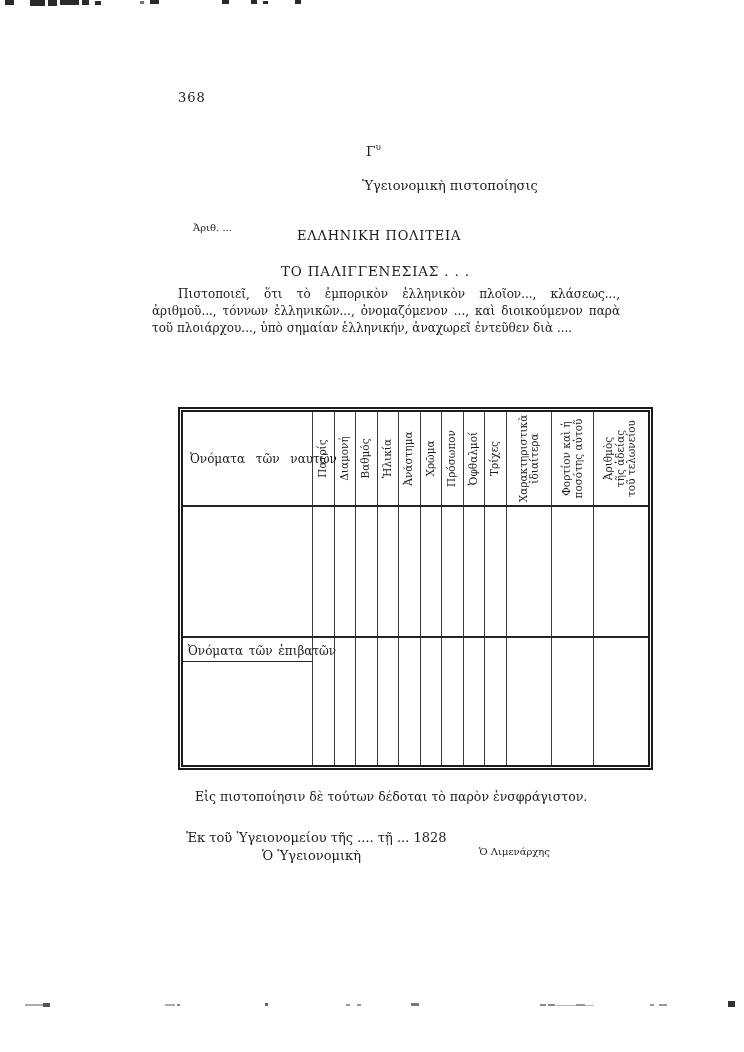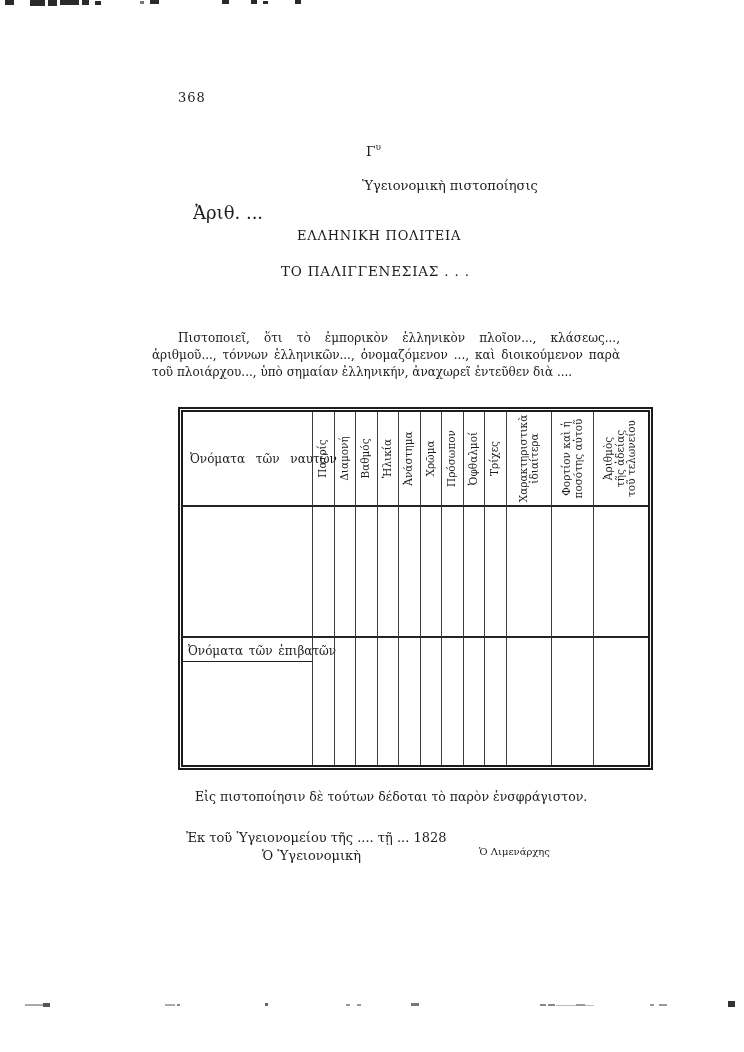--- a/index.html
+++ b/index.html
@@ -9,28 +9,28 @@
     background:#ffffff; overflow:hidden;
     font-family:"DejaVu Serif","Liberation Serif",serif;
     color:#1c1c1c;
   }
   .abs { position:absolute; white-space:nowrap; }
   .pagenum { left:178px; top:90px; font-size:13px; letter-spacing:1px; }
   .journal { left:292px; top:91px; font-size:12.5px; letter-spacing:1.3px; }
   .secmark { left:366px; top:142px; font-size:13.5px; }
   .secmark sup { font-size:9px; }
   .subtitle { left:318px; top:178px; font-size:13px;margin-left:44px; }
-  .arith   { left:193px; top:202px; font-size:18px;text-align:right; }
+  .arith   { left:193px; top:222px; font-size:10px;text-align:right; }
   .statetitle { left:297px; top:228px; font-size:13px; letter-spacing:0.8px; }
   .officetitle { left:281px; top:263px; font-size:13.5px; letter-spacing:0.8px; }
   .bodytext {
     position:absolute; left:152px; top:286px; width:468px;
     font-size:12px; line-height:17px; text-align:justify;
   }
-  .bodytext p { text-indent:26px;margin-top:44px; }
+  .bodytext p { text-indent:26px; }
   
   .tbl {
     position:absolute; left:178px; top:407px;
     width:465px; height:353px;
     border:5px double #1b1b1b;
     box-sizing:content-box;
     display:grid;
     grid-template-columns:130px repeat(9,21.5px) 45px 42px 54.5px;
     grid-template-rows:95px 131px 127px;
   }

